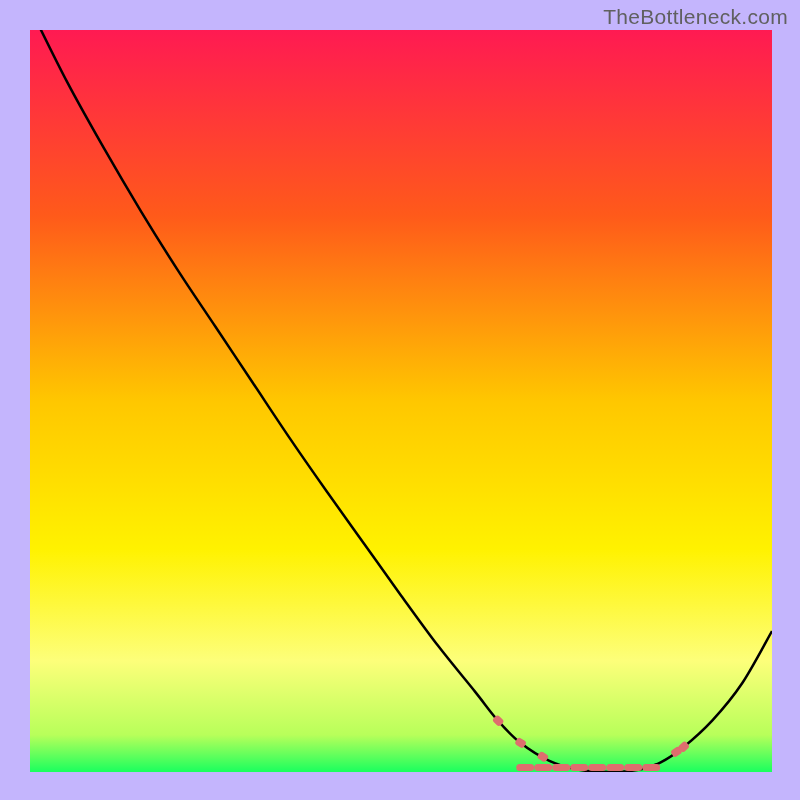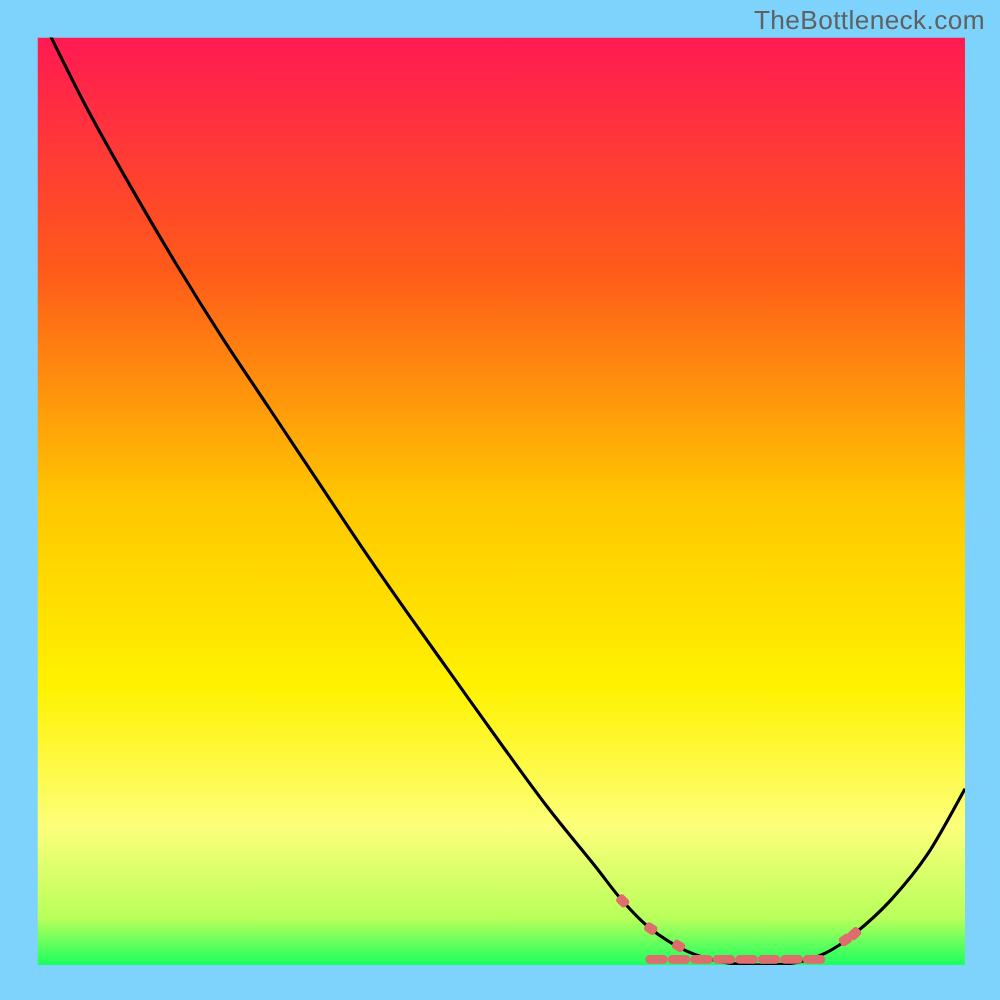--- a/index.html
+++ b/index.html
@@ -8,21 +8,21 @@
   width: 800px;
   height: 800px;
   background: #000;
   font-family: Arial, sans-serif;
   overflow: hidden;
 }
 .container {
   width: 800px;
   height: 800px;
   position: relative;
-  background: #7dd3fc;
+  background: #c4b5fd;
 }
 .watermark {
   position: absolute;
   top: 5px;
   right: 12px;
   color: #606060;
   font-size: 21px;
   font-weight: 500;
   letter-spacing: 0.3px;
   z-index: 10;

